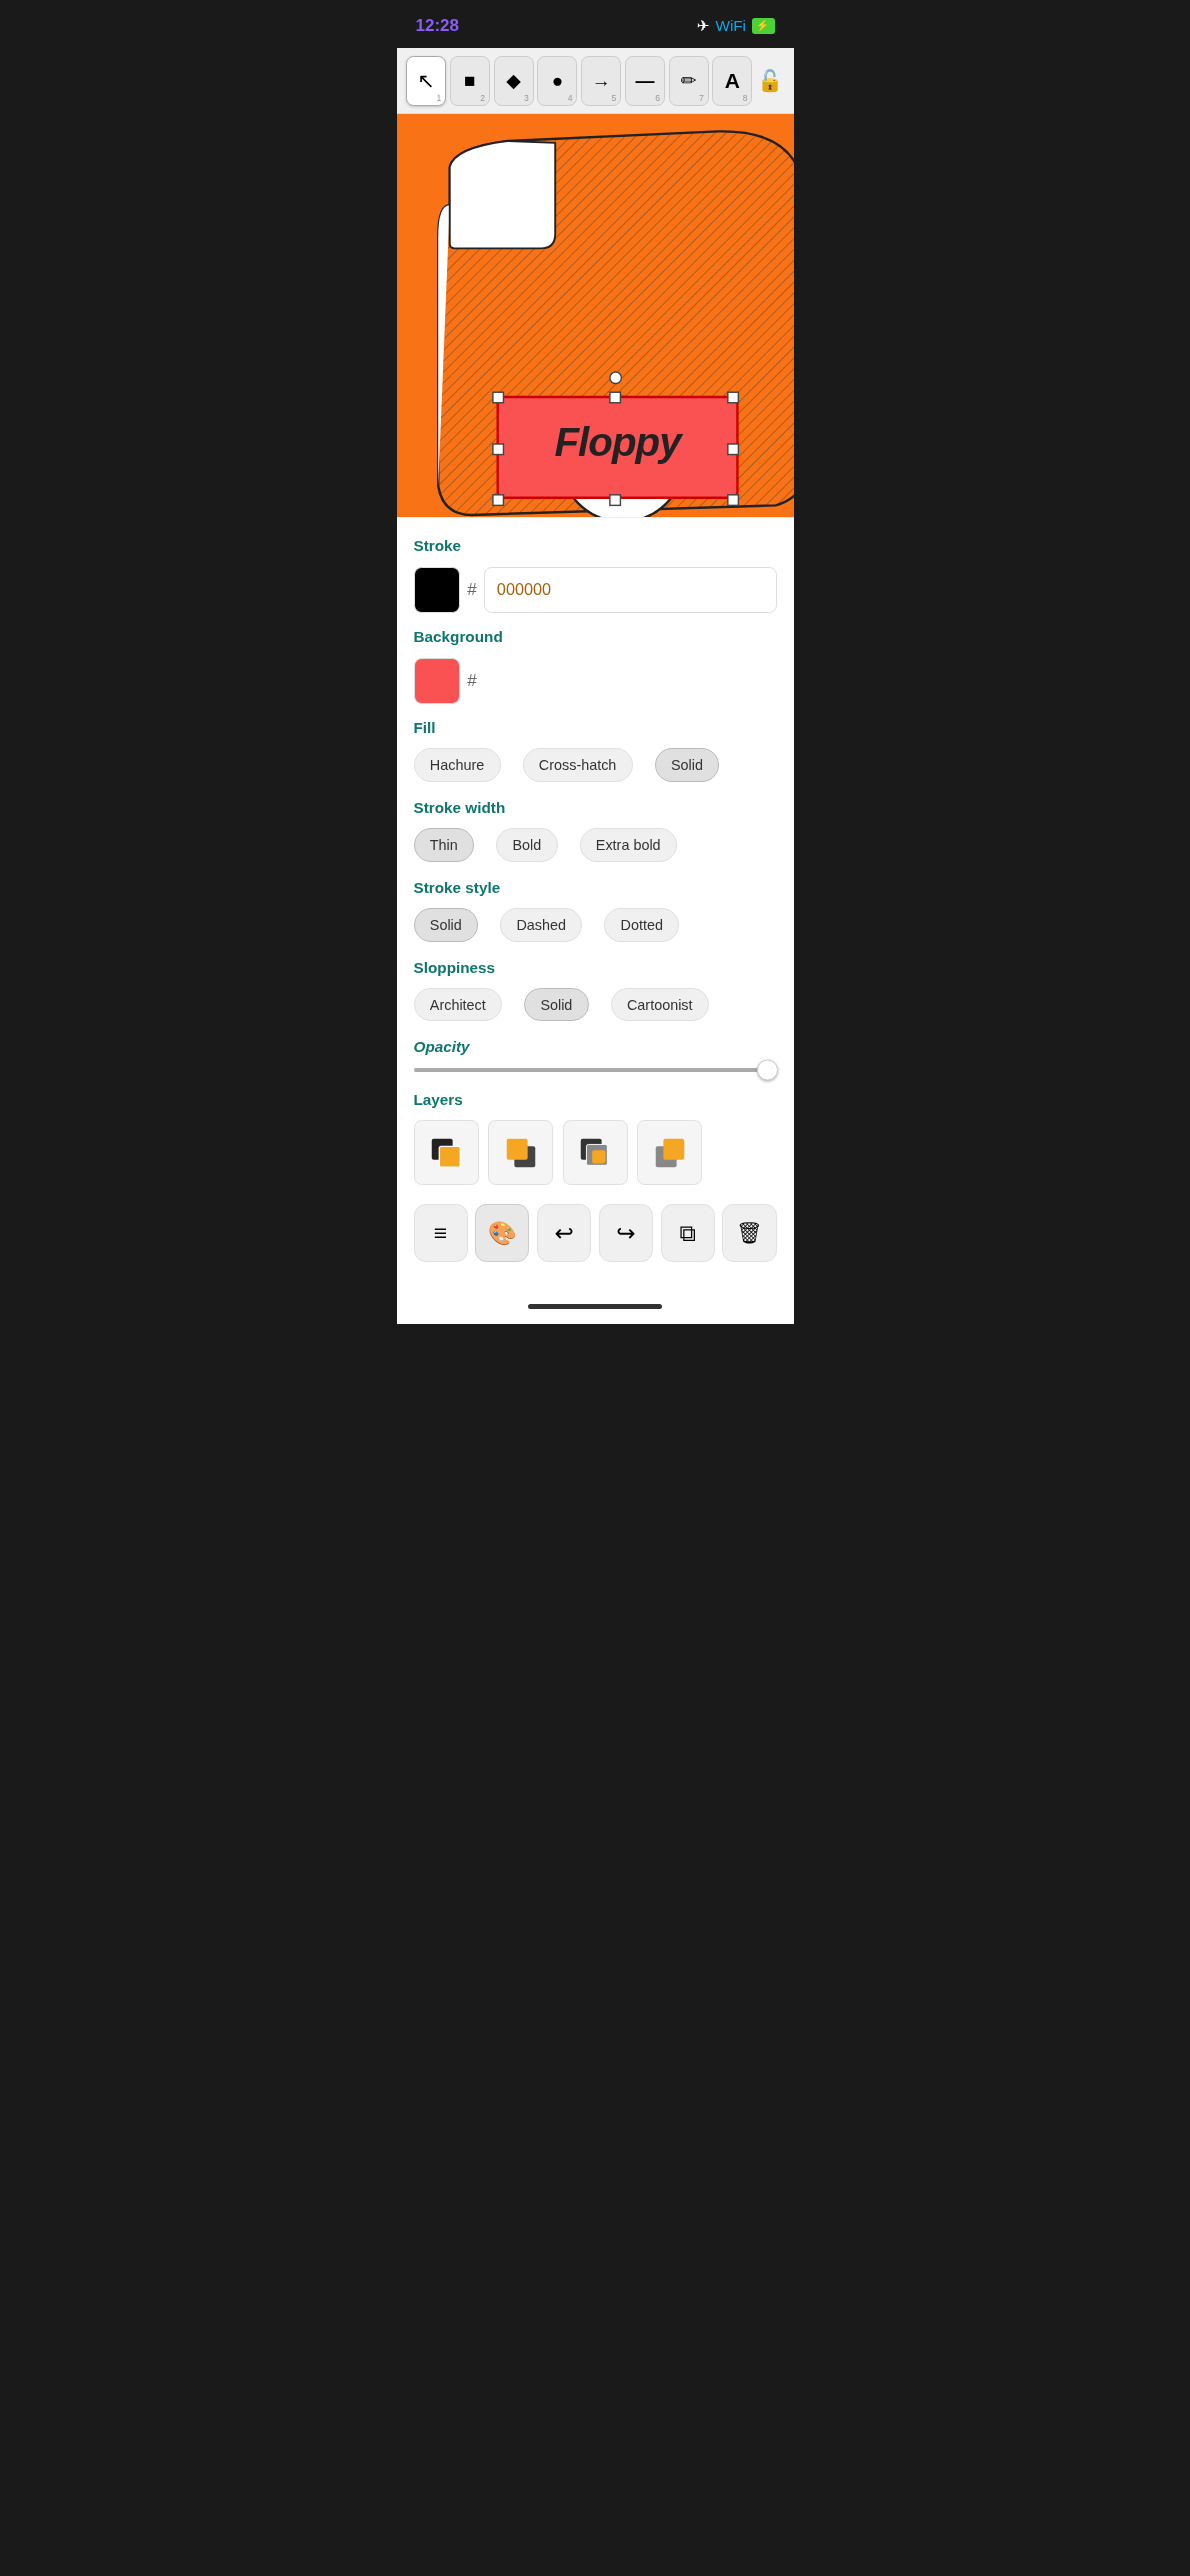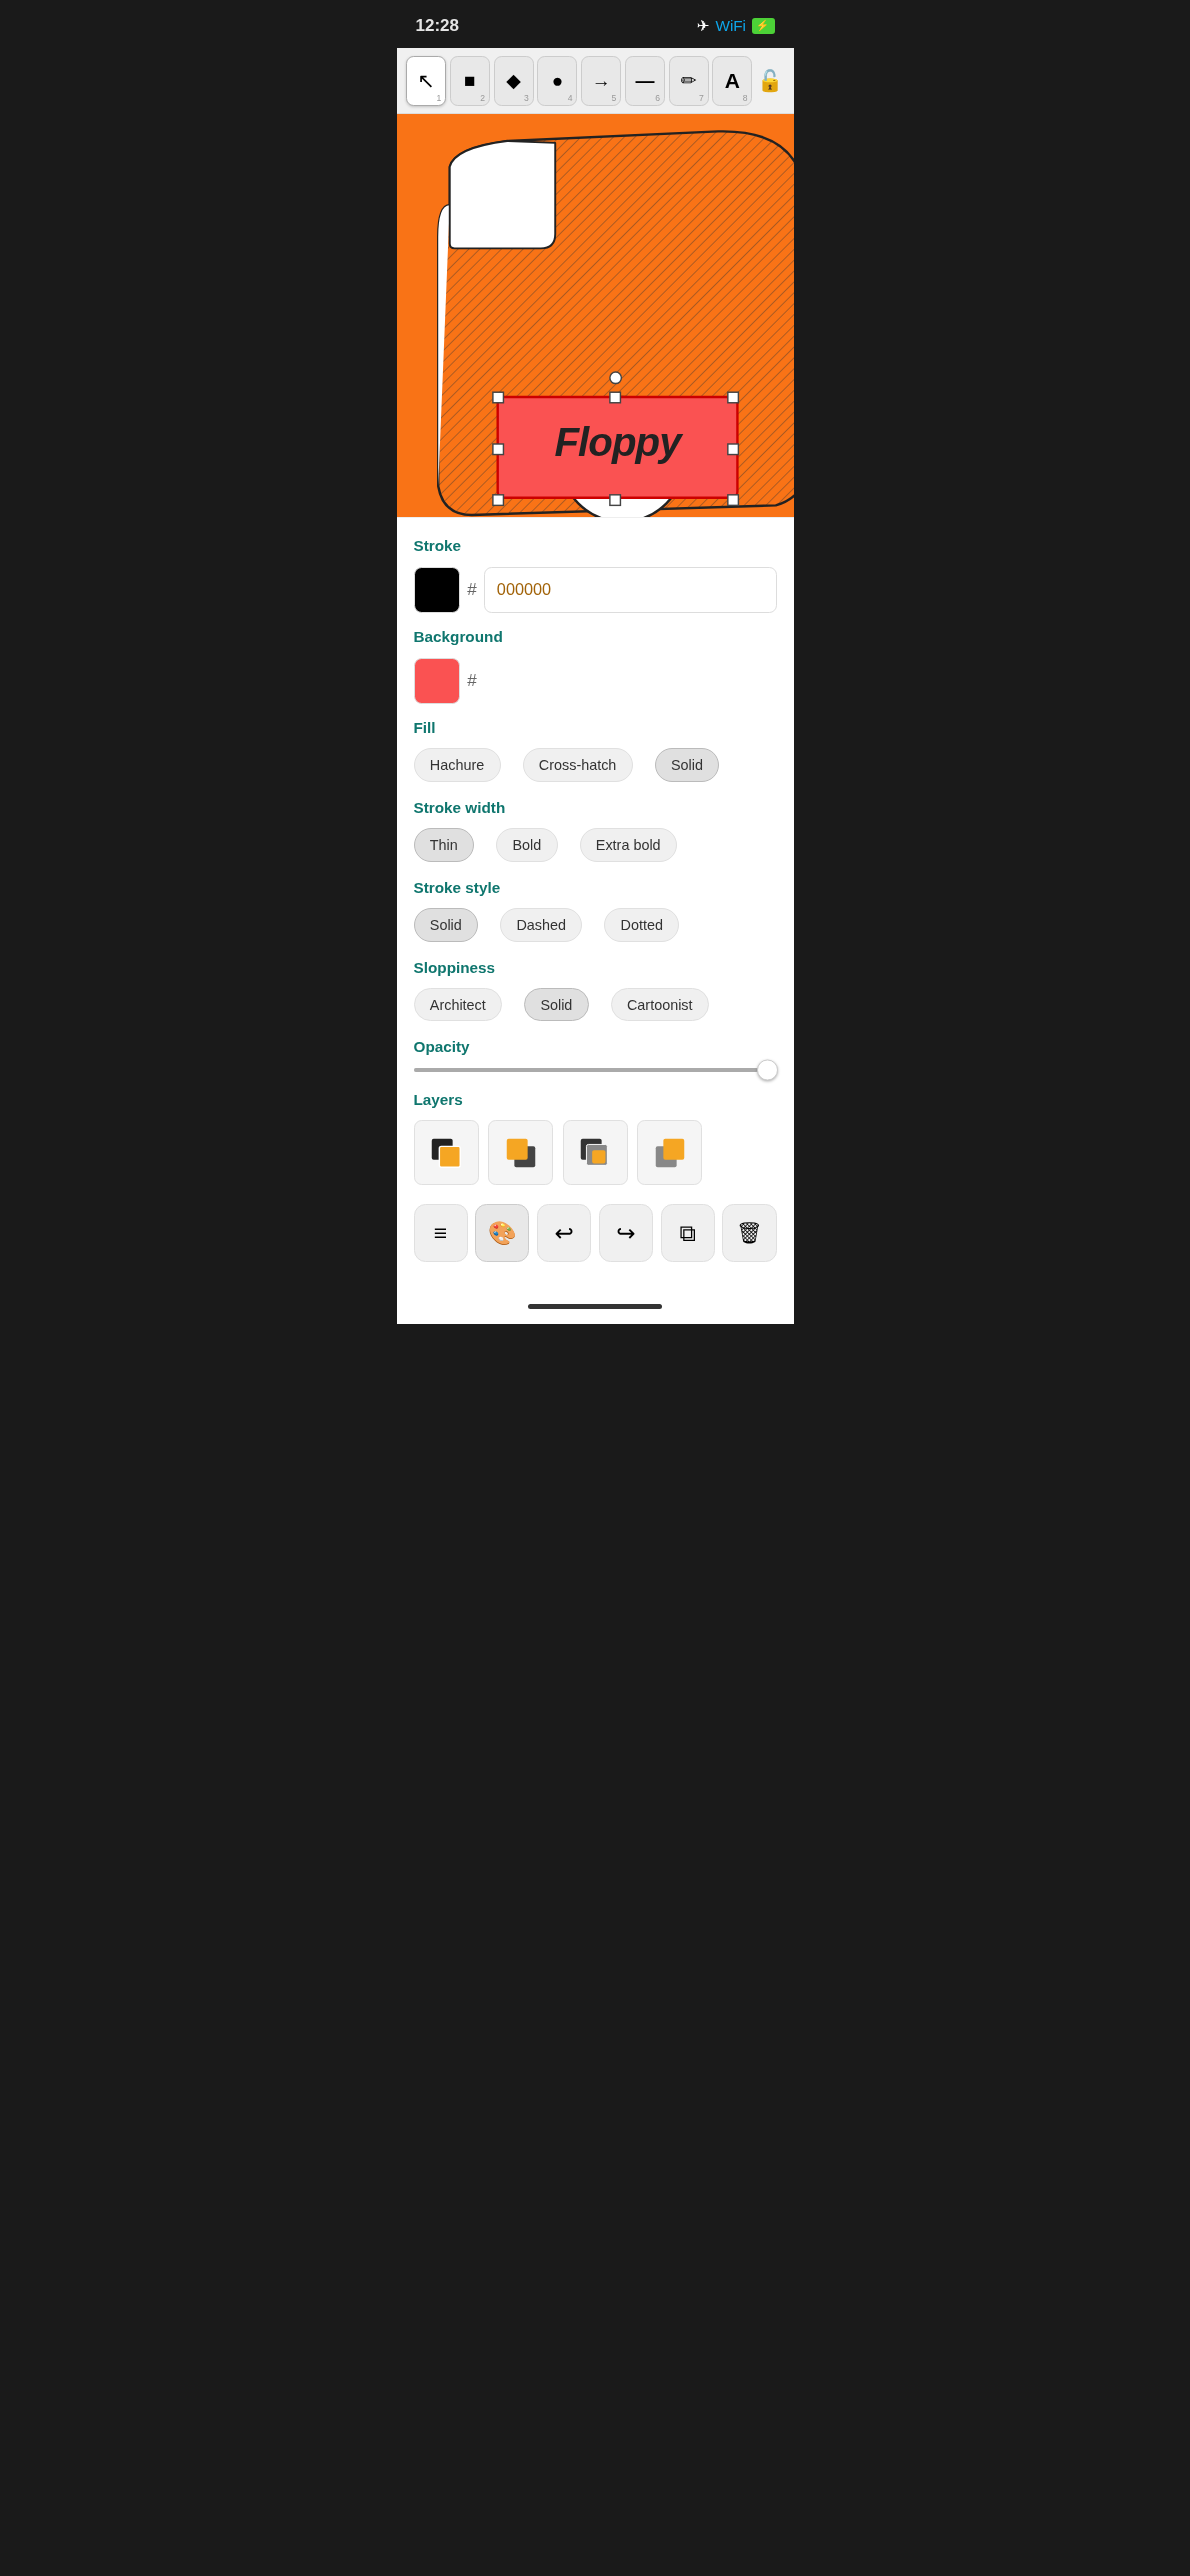--- a/index.html
+++ b/index.html
@@ -18,21 +18,21 @@
       color: white;
       display: flex;
       justify-content: space-between;
       align-items: center;
       padding: 11.5px 19px 7.7px;
       height: 48px;
     }
     .status-time {
       font-size: 17px;
       font-weight: 600;
-      color: #e5e5e5;
+      color: #8b5cf6;
     }
     .status-icons {
       display: flex;
       align-items: center;
       gap: 5.8px;
     }
     .battery-icon {
       background: #4cd137;
       color: #1a1a1a;
       padding: 1.9px 4.8px;
@@ -159,20 +159,21 @@
       cursor: pointer;
     }
     .pill.active {
       background: #e0e0e0;
       border-color: #bbb;
       font-weight: 500;
     }
 
     .opacity-section {
       margin-bottom: 19px;
+      font-style: italic;
     }
     .opacity-slider-container {
       margin-top: 9.6px;
       position: relative;
     }
     .opacity-slider {
       width: 100%;
       height: 3.8px;
       background: #e0e0e0;
       border-radius: 1.9px;

